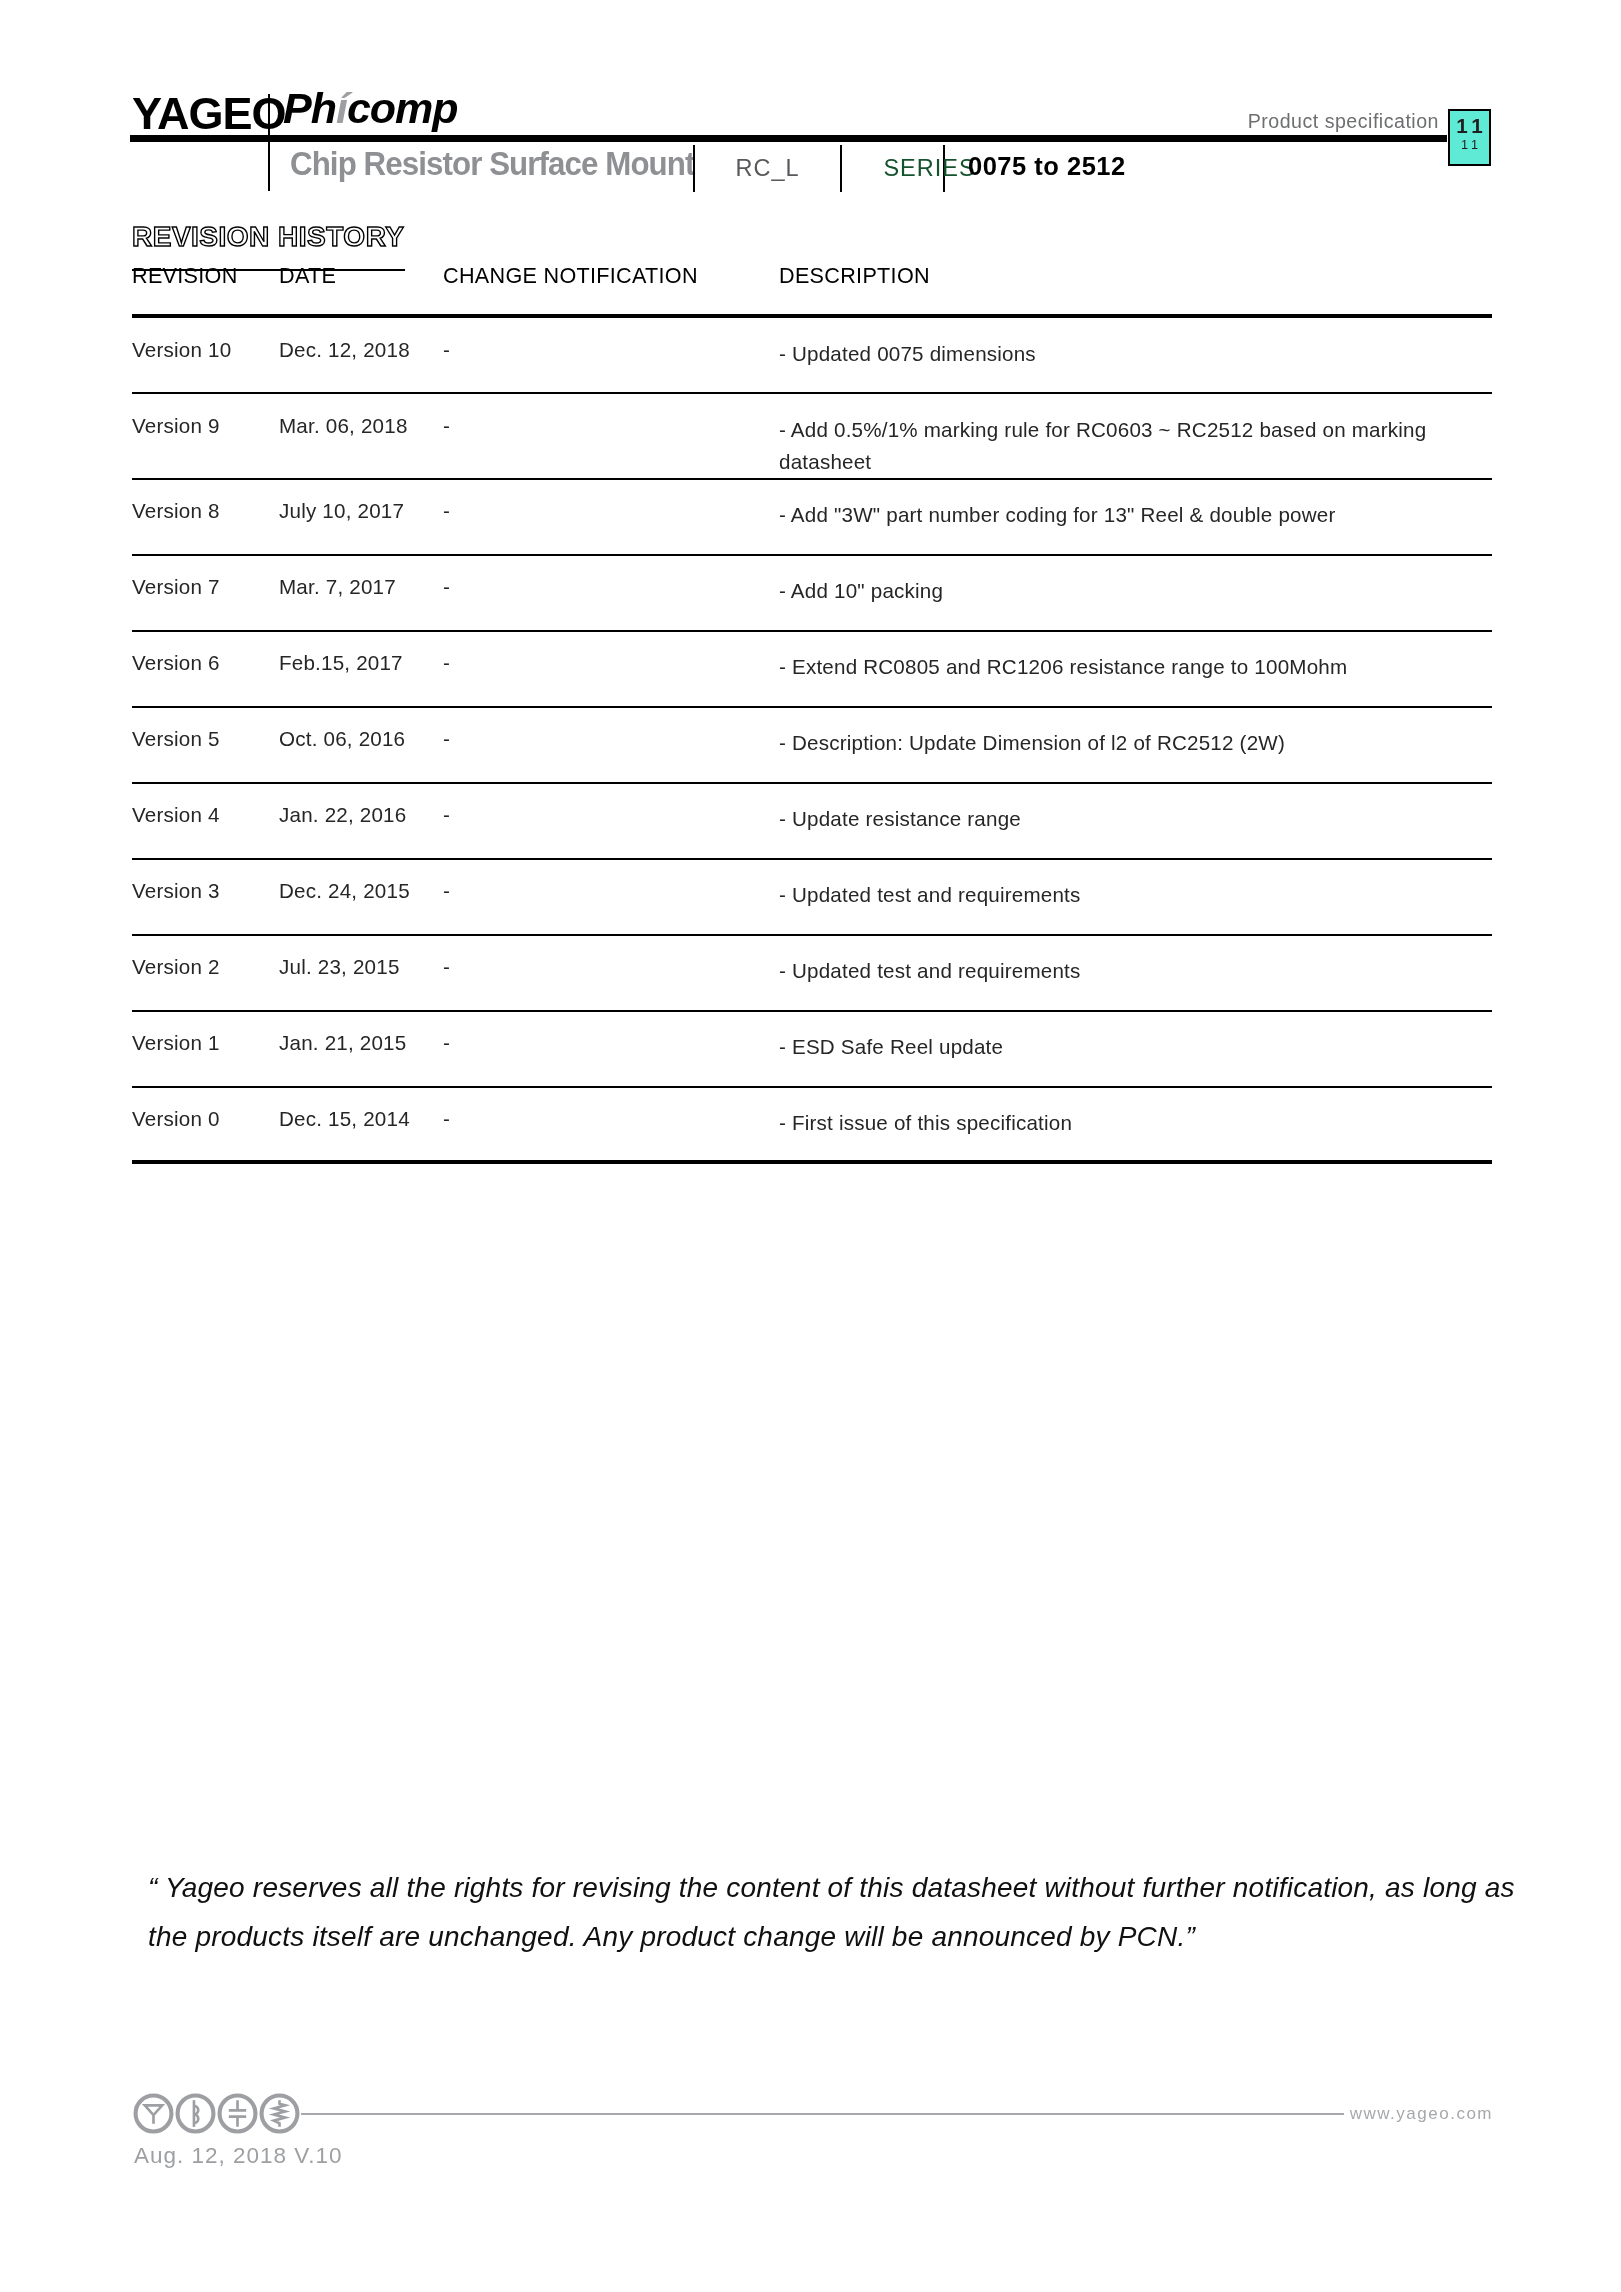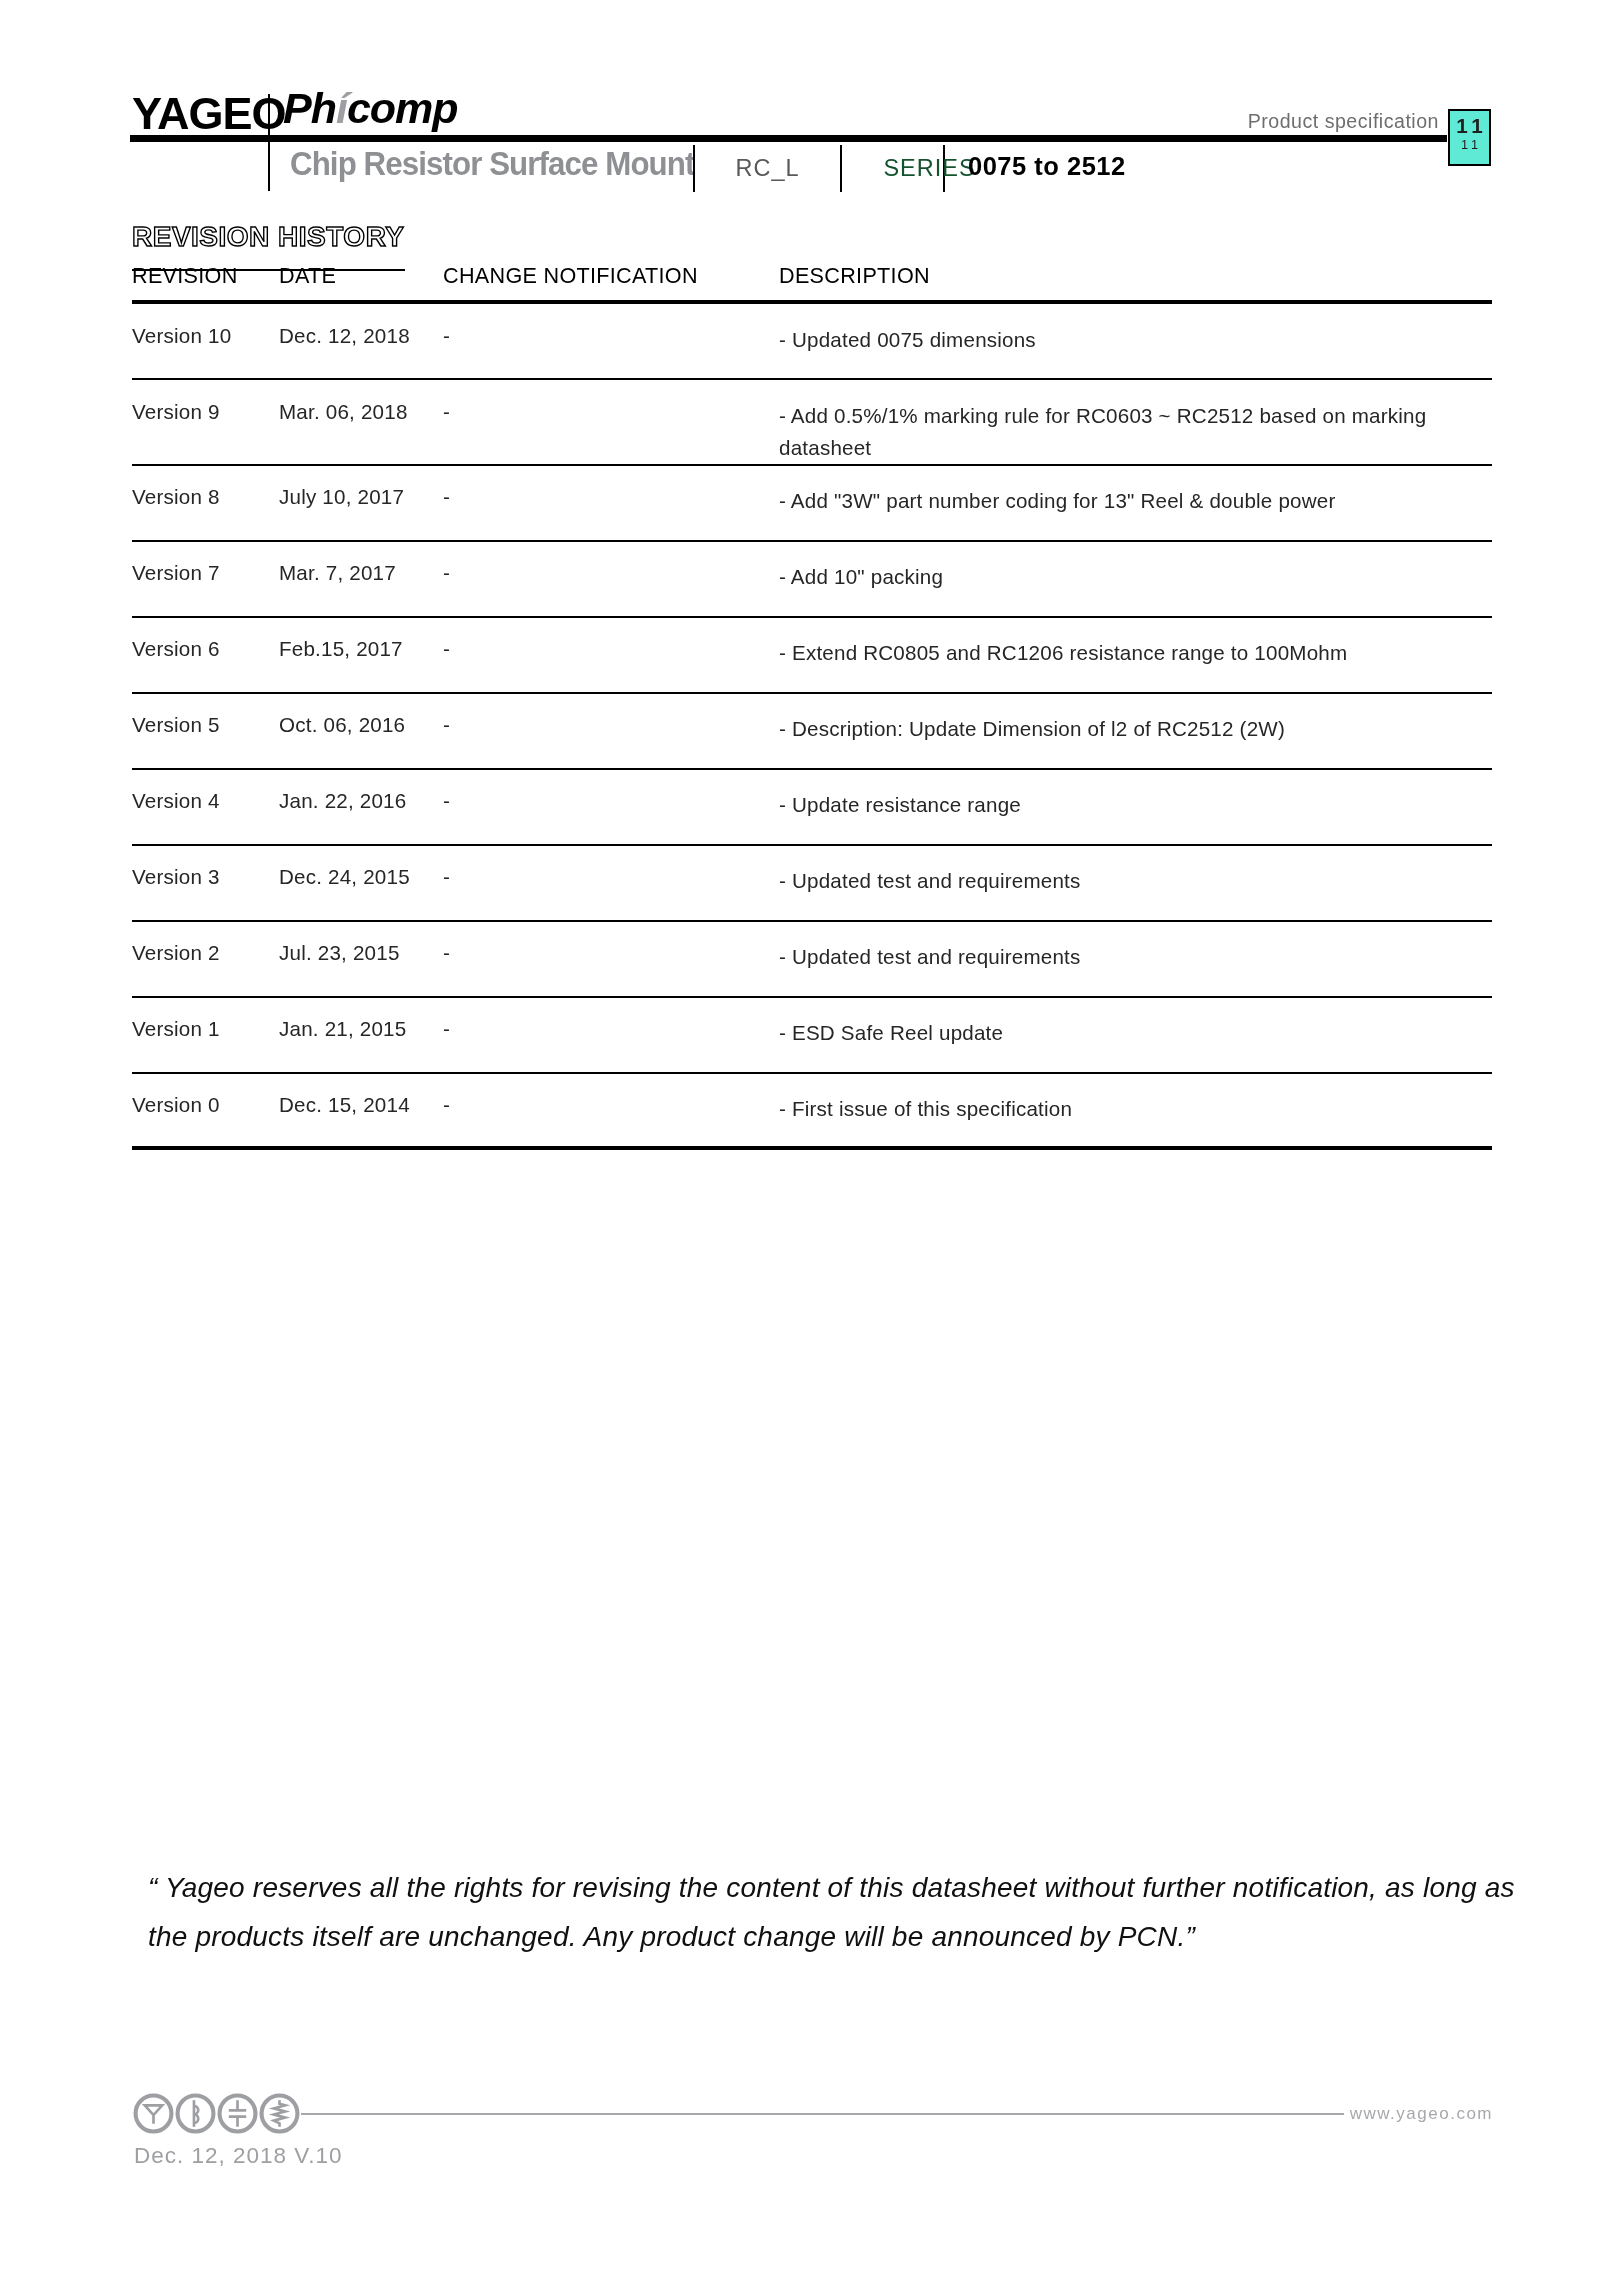--- a/index.html
+++ b/index.html
@@ -50,21 +50,21 @@
   .rev-heading {
     position:absolute; left:132px; top:221px;
     font-size:28px; font-weight:800; letter-spacing:0.5px;
     color:#fff; -webkit-text-stroke:1.4px #000;
     border-bottom:2.9px solid #000; padding-bottom:16px; display:inline-block;
   }
 
   
   .rev-table { position:absolute; left:132px; top:263px; width:1360px; }
   .cols { display:grid; grid-template-columns:147px 164px 336px 1fr; }
-  .thead { padding-bottom:11px; border-bottom:4.9px solid #000; font-size:21.6px; color:#000; letter-spacing:0.3px; }
+  .thead { padding-bottom:25px; border-bottom:4.9px solid #000; font-size:21.6px; color:#000; letter-spacing:0.3px; }
   .trow {
     border-bottom:2.9px solid #000; min-height:76px; box-sizing:border-box;
     padding-top:19.6px; font-size:20.6px; color:#262626; letter-spacing:0.2px;
   }
   .trow:last-child { border-bottom-width:4.9px; }
   .cell { padding-right:9.8px; }
   .desc-cell { line-height:32px; }
 
   
   .disclaimer {
@@ -201,16 +201,16 @@
       <circle cx="20" cy="20" r="17.5" stroke-width="4"></circle>
       <path d="M20 7 V17 M11.5 17 H28.5 M11.5 23 H28.5 M20 23 V33" stroke-width="2.6"></path>
     </svg>
     <svg width="41" height="41" viewBox="0 0 40 40" fill="none" stroke="#9d9fa2">
       <circle cx="20" cy="20" r="17.5" stroke-width="4"></circle>
       <path d="M20 7 V10.5 L25.5 12 L14.5 15 L25.5 18 L14.5 21 L25.5 24 L14.5 27 L20 29.5 V33" stroke-width="2.6"></path>
     </svg>
     <div class="footer-line"></div>
     <span class="website">www.yageo.com</span>
   </div>
-  <div class="footer-date">Dec. 12, 2018 V.10</div>
+  <div class="footer-date">Aug. 12, 2018 V.10</div>
 
 </div>
 
 
 </body></html>

